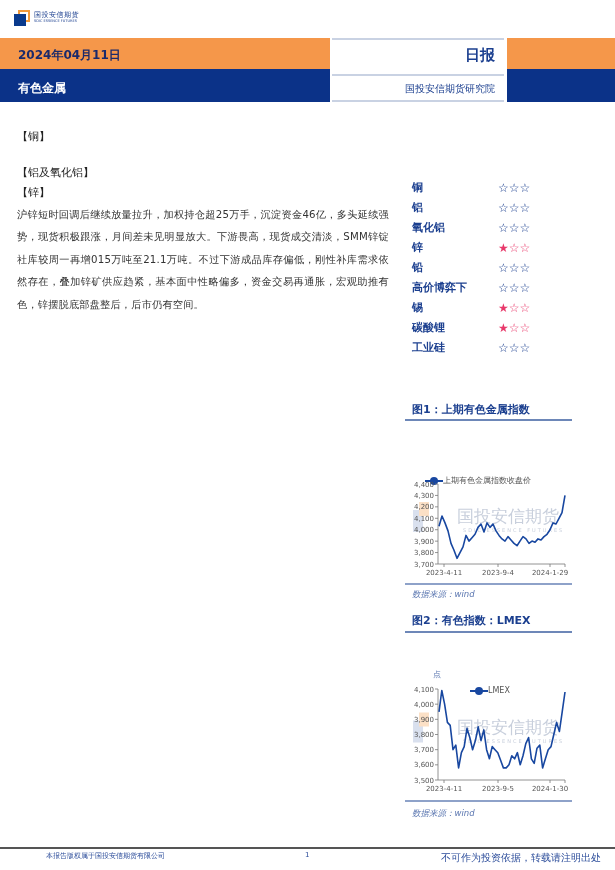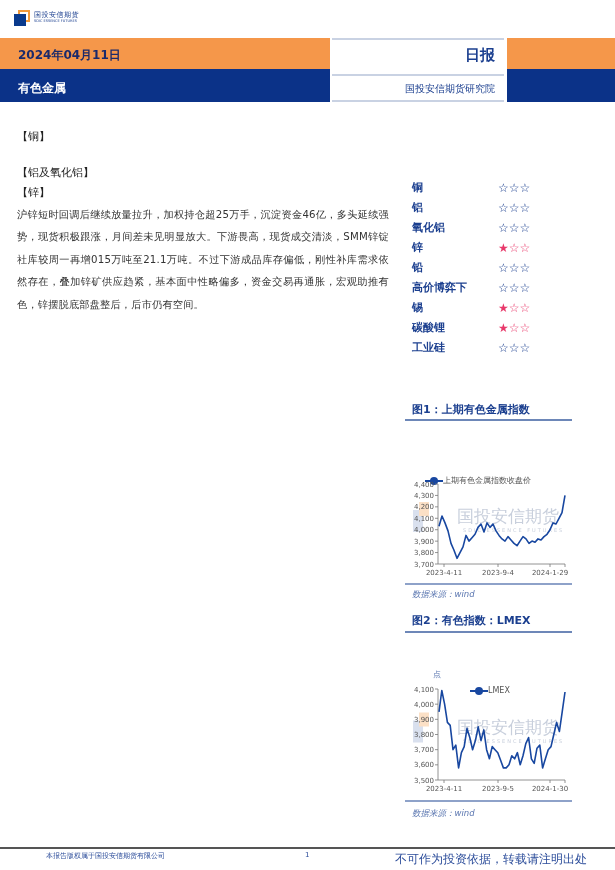--- a/index.html
+++ b/index.html
@@ -38,21 +38,21 @@
   .legend{position:absolute;font-size:8px;color:#555;display:flex;align-items:center;margin-top:32px;}
   .legend-mark{position:relative;width:18px;height:8px;}
   .legend-mark .ln{position:absolute;left:0;top:3.5px;width:18px;height:1.5px;background:#1847a0;}
   .legend-mark .dt{position:absolute;left:5px;top:0;width:8px;height:8px;border-radius:50%;background:#1847a0;}
   .source{position:absolute;left:412px;font-size:8.5px;font-style:italic;color:#5a76b0;}
   .unit{position:absolute;font-size:8px;color:#5a76b0;}
   .chart{position:absolute;left:405px;}
   .footer-line{position:absolute;left:0;top:847px;width:615px;height:2px;background:#555;}
   .footer-l{position:absolute;left:14px;top:851px;font-size:7px;color:#2b4c9a;margin-left:32px;}
   .footer-c{position:absolute;left:305px;top:851px;font-size:7px;color:#2b4c9a;}
-  .footer-r{position:absolute;right:28px;top:851px;font-size:12px;color:#2b4c9a;}
+  .footer-r{position:absolute;right:14px;top:851px;font-size:10px;color:#2b4c9a;}
   .axis-text{font-size:7px;fill:#555;font-family:"DejaVu Sans",sans-serif;}
   .wm{font-size:17px;fill:#c8cfdc;font-family:"DejaVu Sans",sans-serif;}
   .wm2{font-size:5px;fill:#c8cfdc;letter-spacing:2px;font-family:"DejaVu Sans",sans-serif;}
 </style>
 </head>
 <body>
 
 <div class="logo">
   <div class="logo-mark">
       <div class="sq2"></div>

